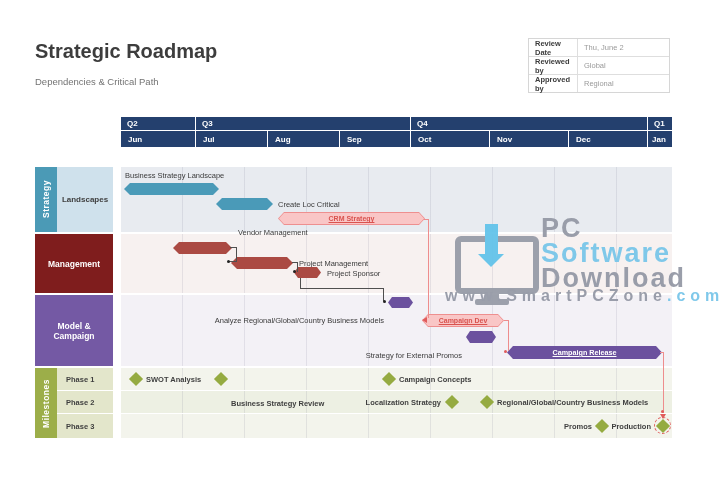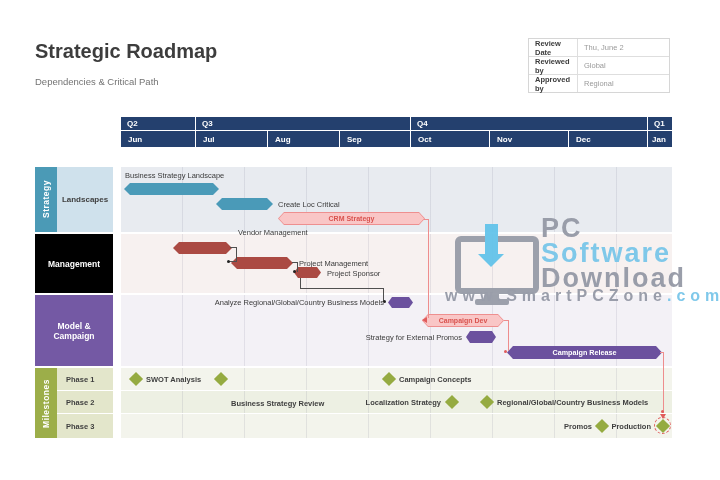--- a/index.html
+++ b/index.html
@@ -44,25 +44,25 @@
   .bar{position:absolute;}
   .arrow{clip-path:polygon(0 50%,6px 0,calc(100% - 6px) 0,100% 50%,calc(100% - 6px) 100%,6px 100%);}
   .arrow-sm{clip-path:polygon(0 50%,4px 0,calc(100% - 4px) 0,100% 50%,calc(100% - 4px) 100%,4px 100%);}
   .teal{background:#4a9ab8;}
   .red{background:#ab4a43;}
   .purple{background:#6b519e;}
   .pinkouter{background:#ee8f8f;}
   .pinkfill{position:absolute;inset:1px;background:#f9c6c6;
             clip-path:polygon(0 50%,5px 0,calc(100% - 5px) 0,100% 50%,calc(100% - 5px) 100%,5px 100%);}
   .bartext{position:absolute;inset:0;display:flex;align-items:center;justify-content:center;
-           font-size:7px;font-weight:700;}
+           font-size:7px;font-weight:700;text-decoration:underline;}
   .bartext.redtxt{color:#d9534f;}
   .bartext.whitetxt{color:#fff;font-size:7.2px;}
   .blabel{position:absolute;font-size:7.5px;font-weight:400;color:#3a3a3a;white-space:nowrap;}
-  .blabel.r{text-align:right;}
+  .blabel.r{text-align:right;margin-top:18px;}
 
   
   .cl{position:absolute;background:#4f4f4f;}
   .clr{position:absolute;background:#ee8d8d;}
   .dot{position:absolute;width:3px;height:3px;border-radius:50%;background:#222;}
   .dotr{background:#e05c5c;}
   .arrL{position:absolute;width:0;height:0;border-top:3px solid transparent;border-bottom:3px solid transparent;border-right:5px solid #e05c5c;}
   .arrD{position:absolute;width:0;height:0;border-left:3px solid transparent;border-right:3px solid transparent;border-top:5px solid #e05c5c;}
 
   
@@ -123,21 +123,21 @@
       <div class="hcell mcell" style="width:24px;padding-left:4px">Jan</div>
     </div>
   </div>
 
   <div class="vblock" style="left:35px;top:167px;width:22px;height:65px;background:#4b9ab6;">
     <span class="vtext">Strategy</span>
   </div>
   <div class="subcell" style="left:57px;top:167px;width:56px;height:65px;background:#cfe1ec;">
     <span>Landscapes</span>
   </div>
-  <div class="gblock" style="left:35px;top:234px;width:78px;height:59px;background:#000000;">
+  <div class="gblock" style="left:35px;top:234px;width:78px;height:59px;background:#7f1d1d;">
     <span>Management</span>
   </div>
   <div class="gblock" style="left:35px;top:295px;width:78px;height:71px;background:#7459a4;">
     <span style="width:58px;">Model &amp; Campaign</span>
   </div>
   <div class="vblock" style="left:35px;top:368px;width:22px;height:70px;background:#9cae49;">
     <span class="vtext">Milestones</span>
   </div>
   <div class="phasecell" style="top:368px;height:22px;">
     <span>Phase 1</span>

